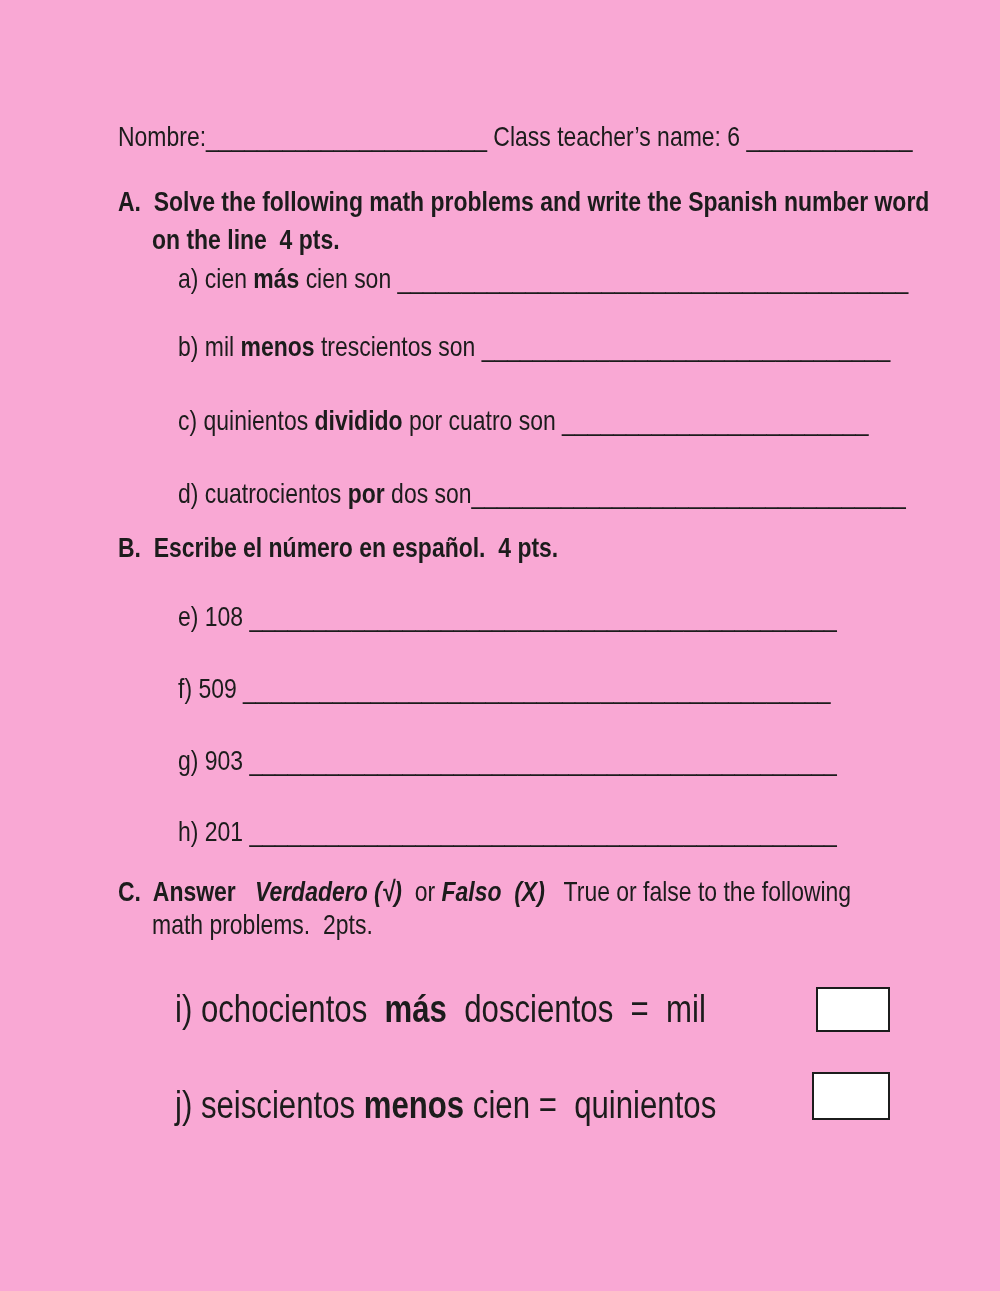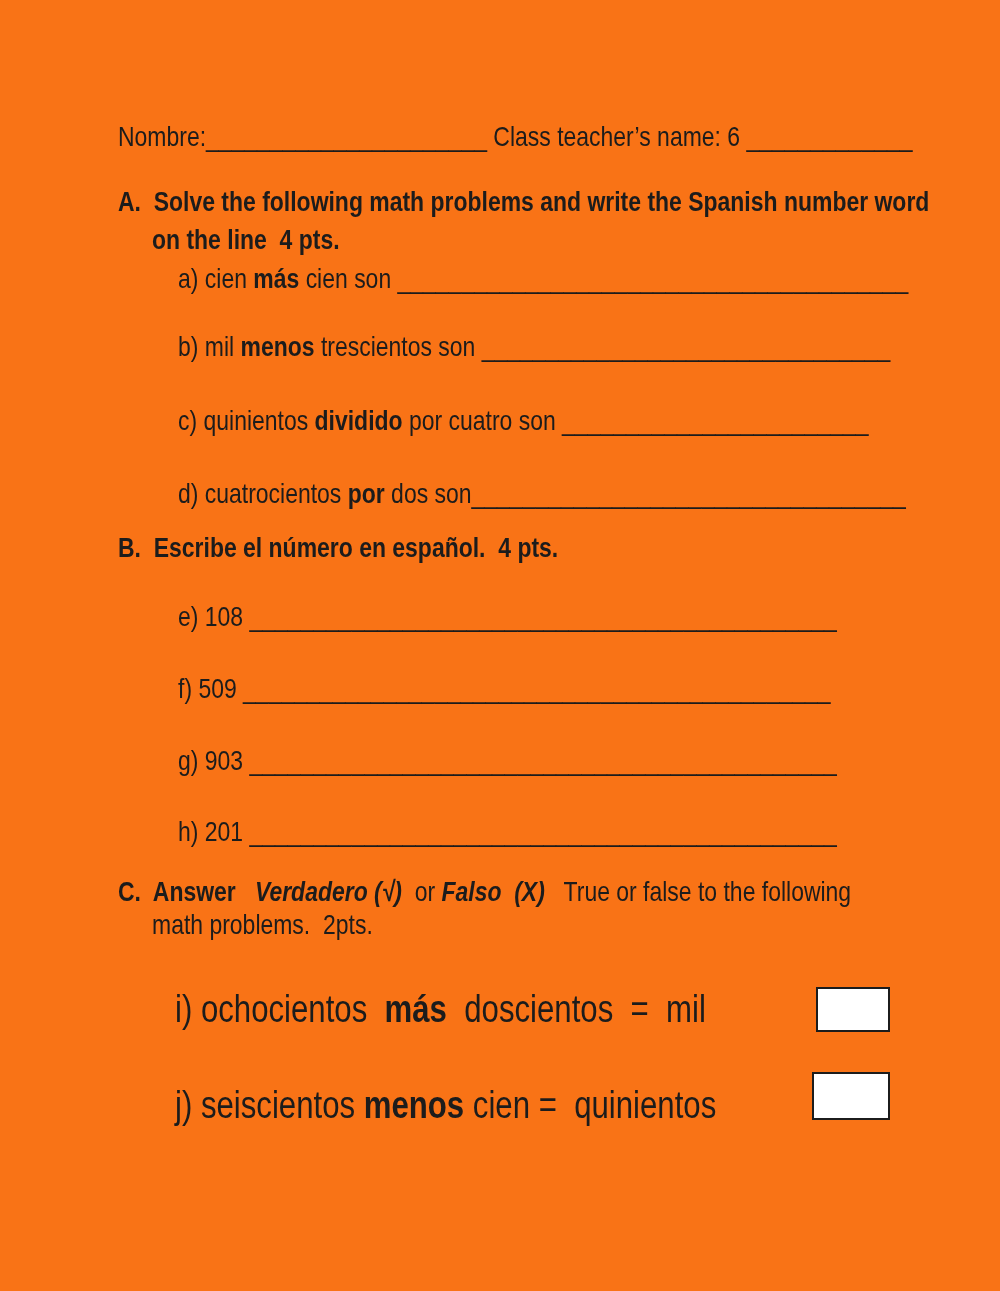--- a/index.html
+++ b/index.html
@@ -1,20 +1,20 @@
 <!DOCTYPE html>
 <html><head>
 <meta charset="utf-8">
 <style>
   html,body{margin:0;padding:0;background:#ffffff;}
   .page{
     position:relative;
     width:1000px;
     height:1291px;
-    background:#f97316;
+    background:#f9a8d4;
     overflow:hidden;
     font-family:"Liberation Sans",sans-serif;
   }
   .line{
     position:absolute;
     font-size:28px;
     color:#1c1c1c;
     white-space:pre;
     transform:scaleX(0.82);
     transform-origin:0 0;

